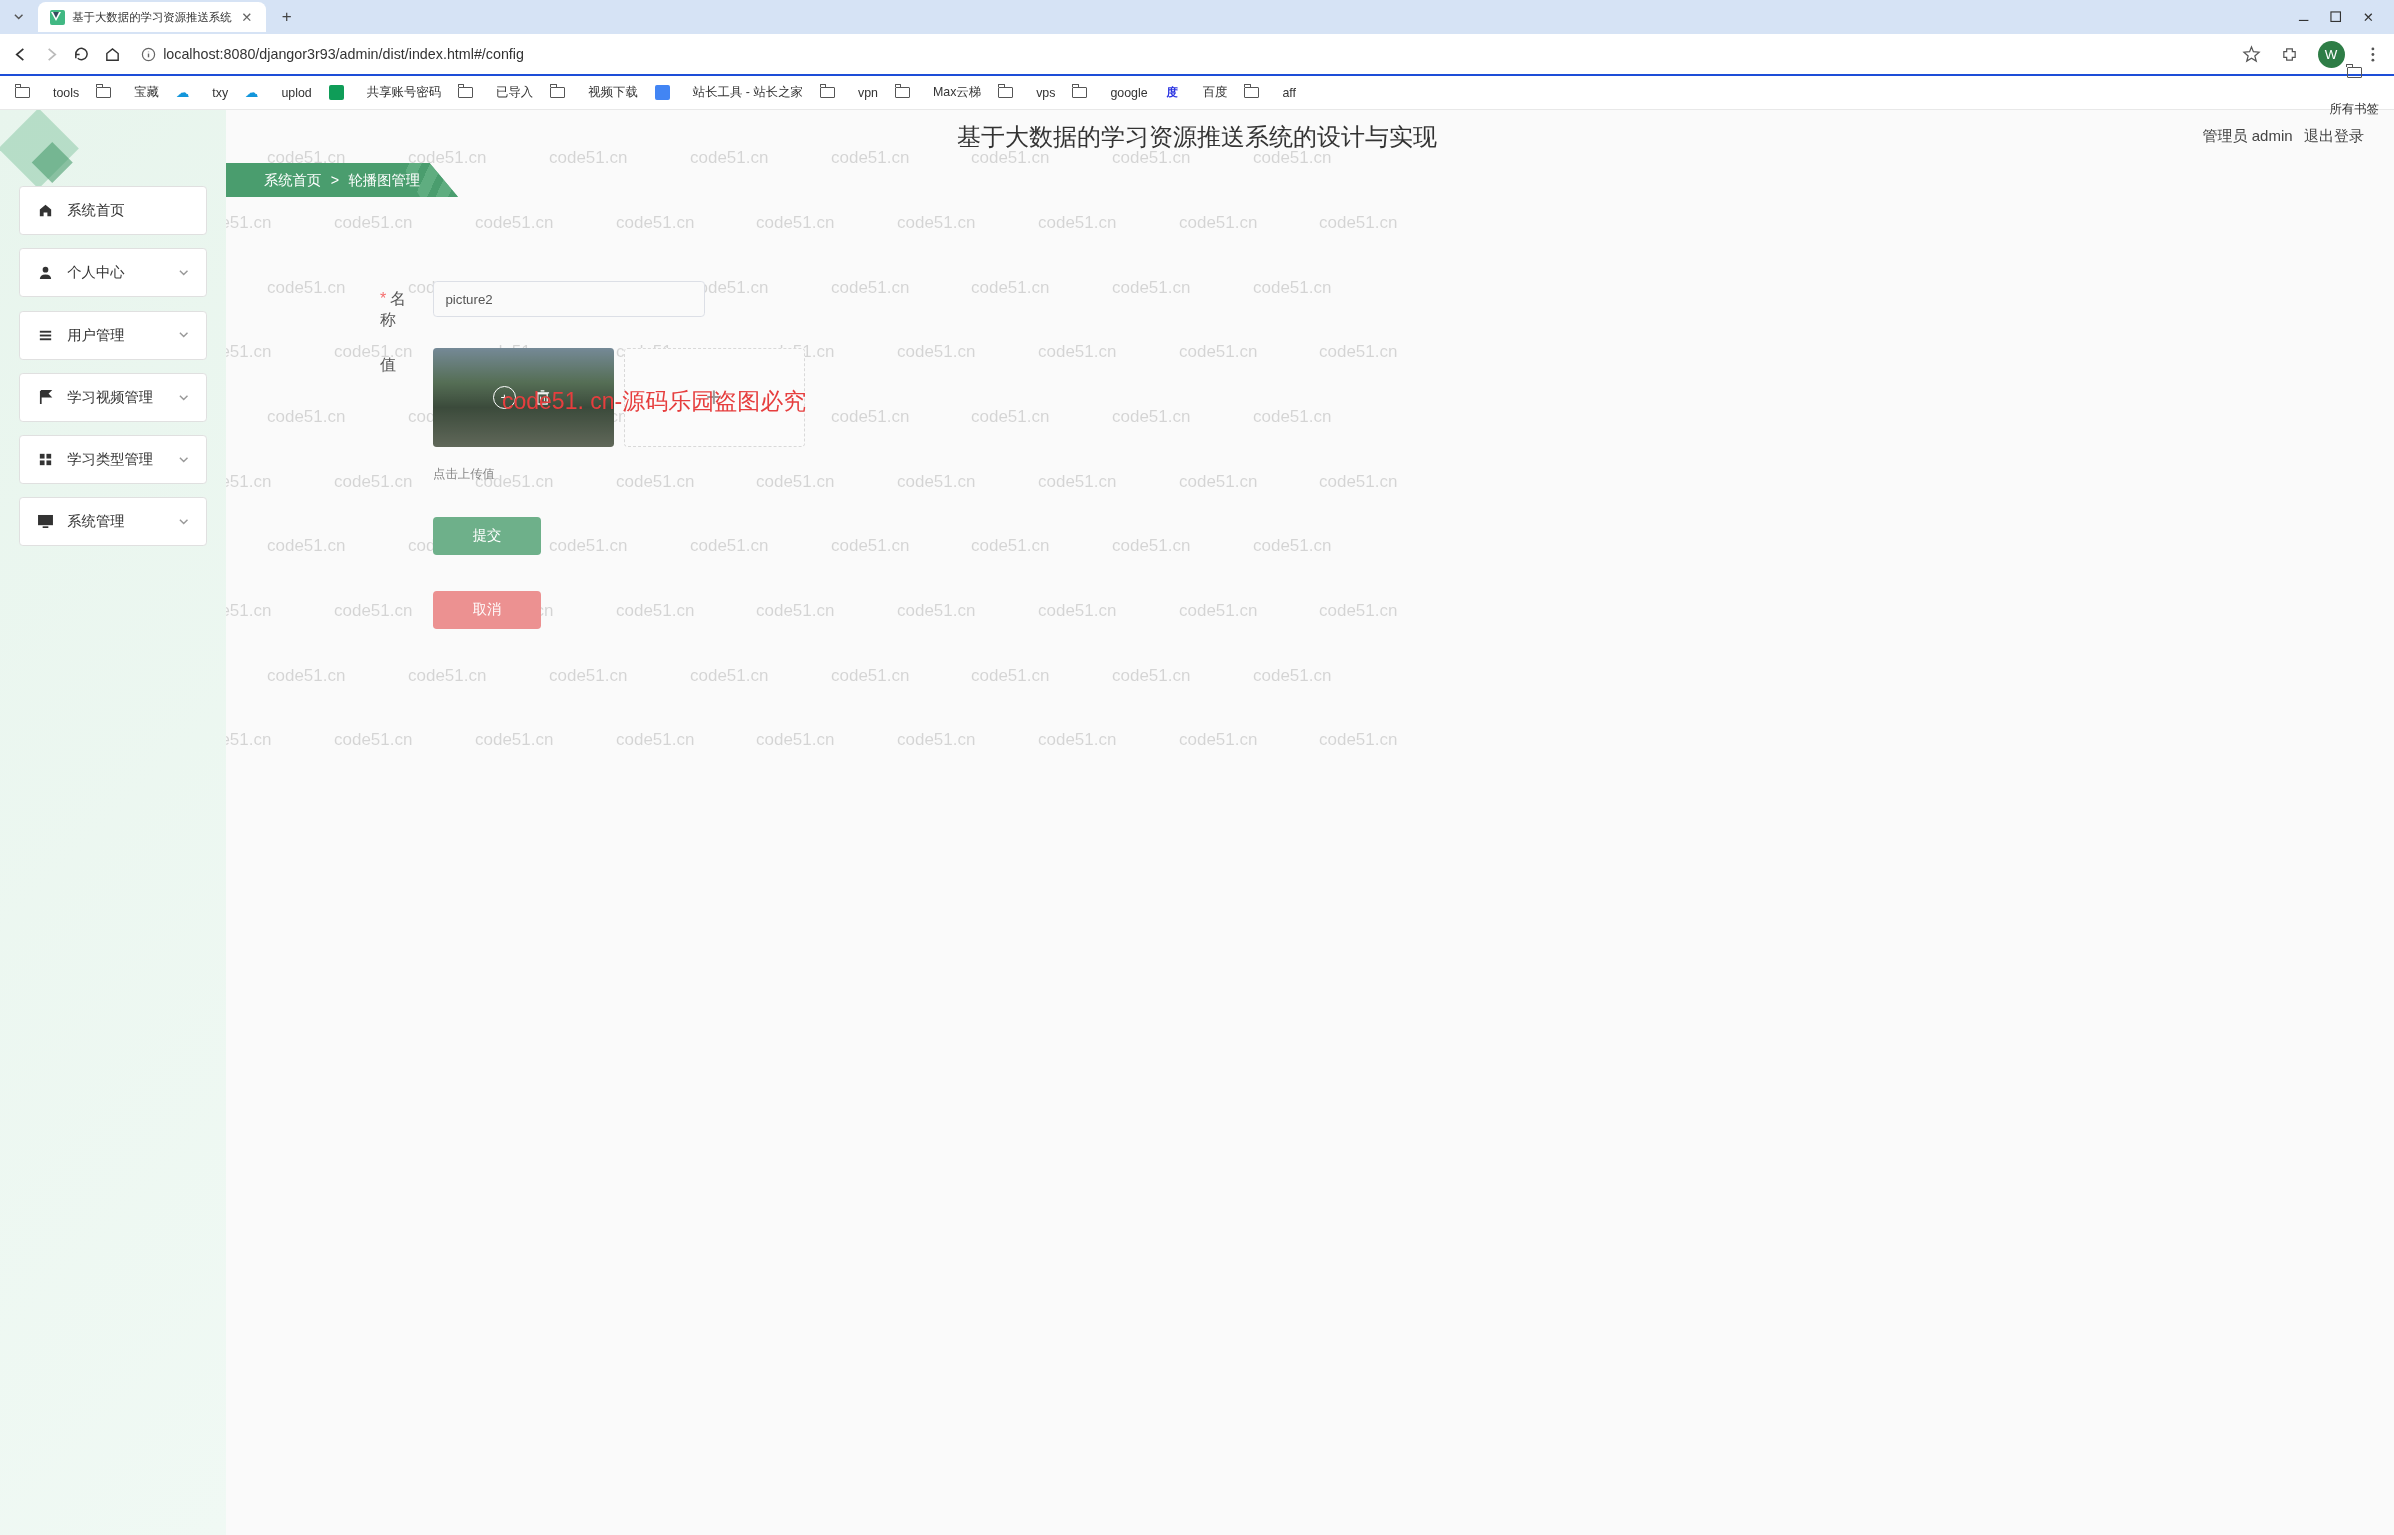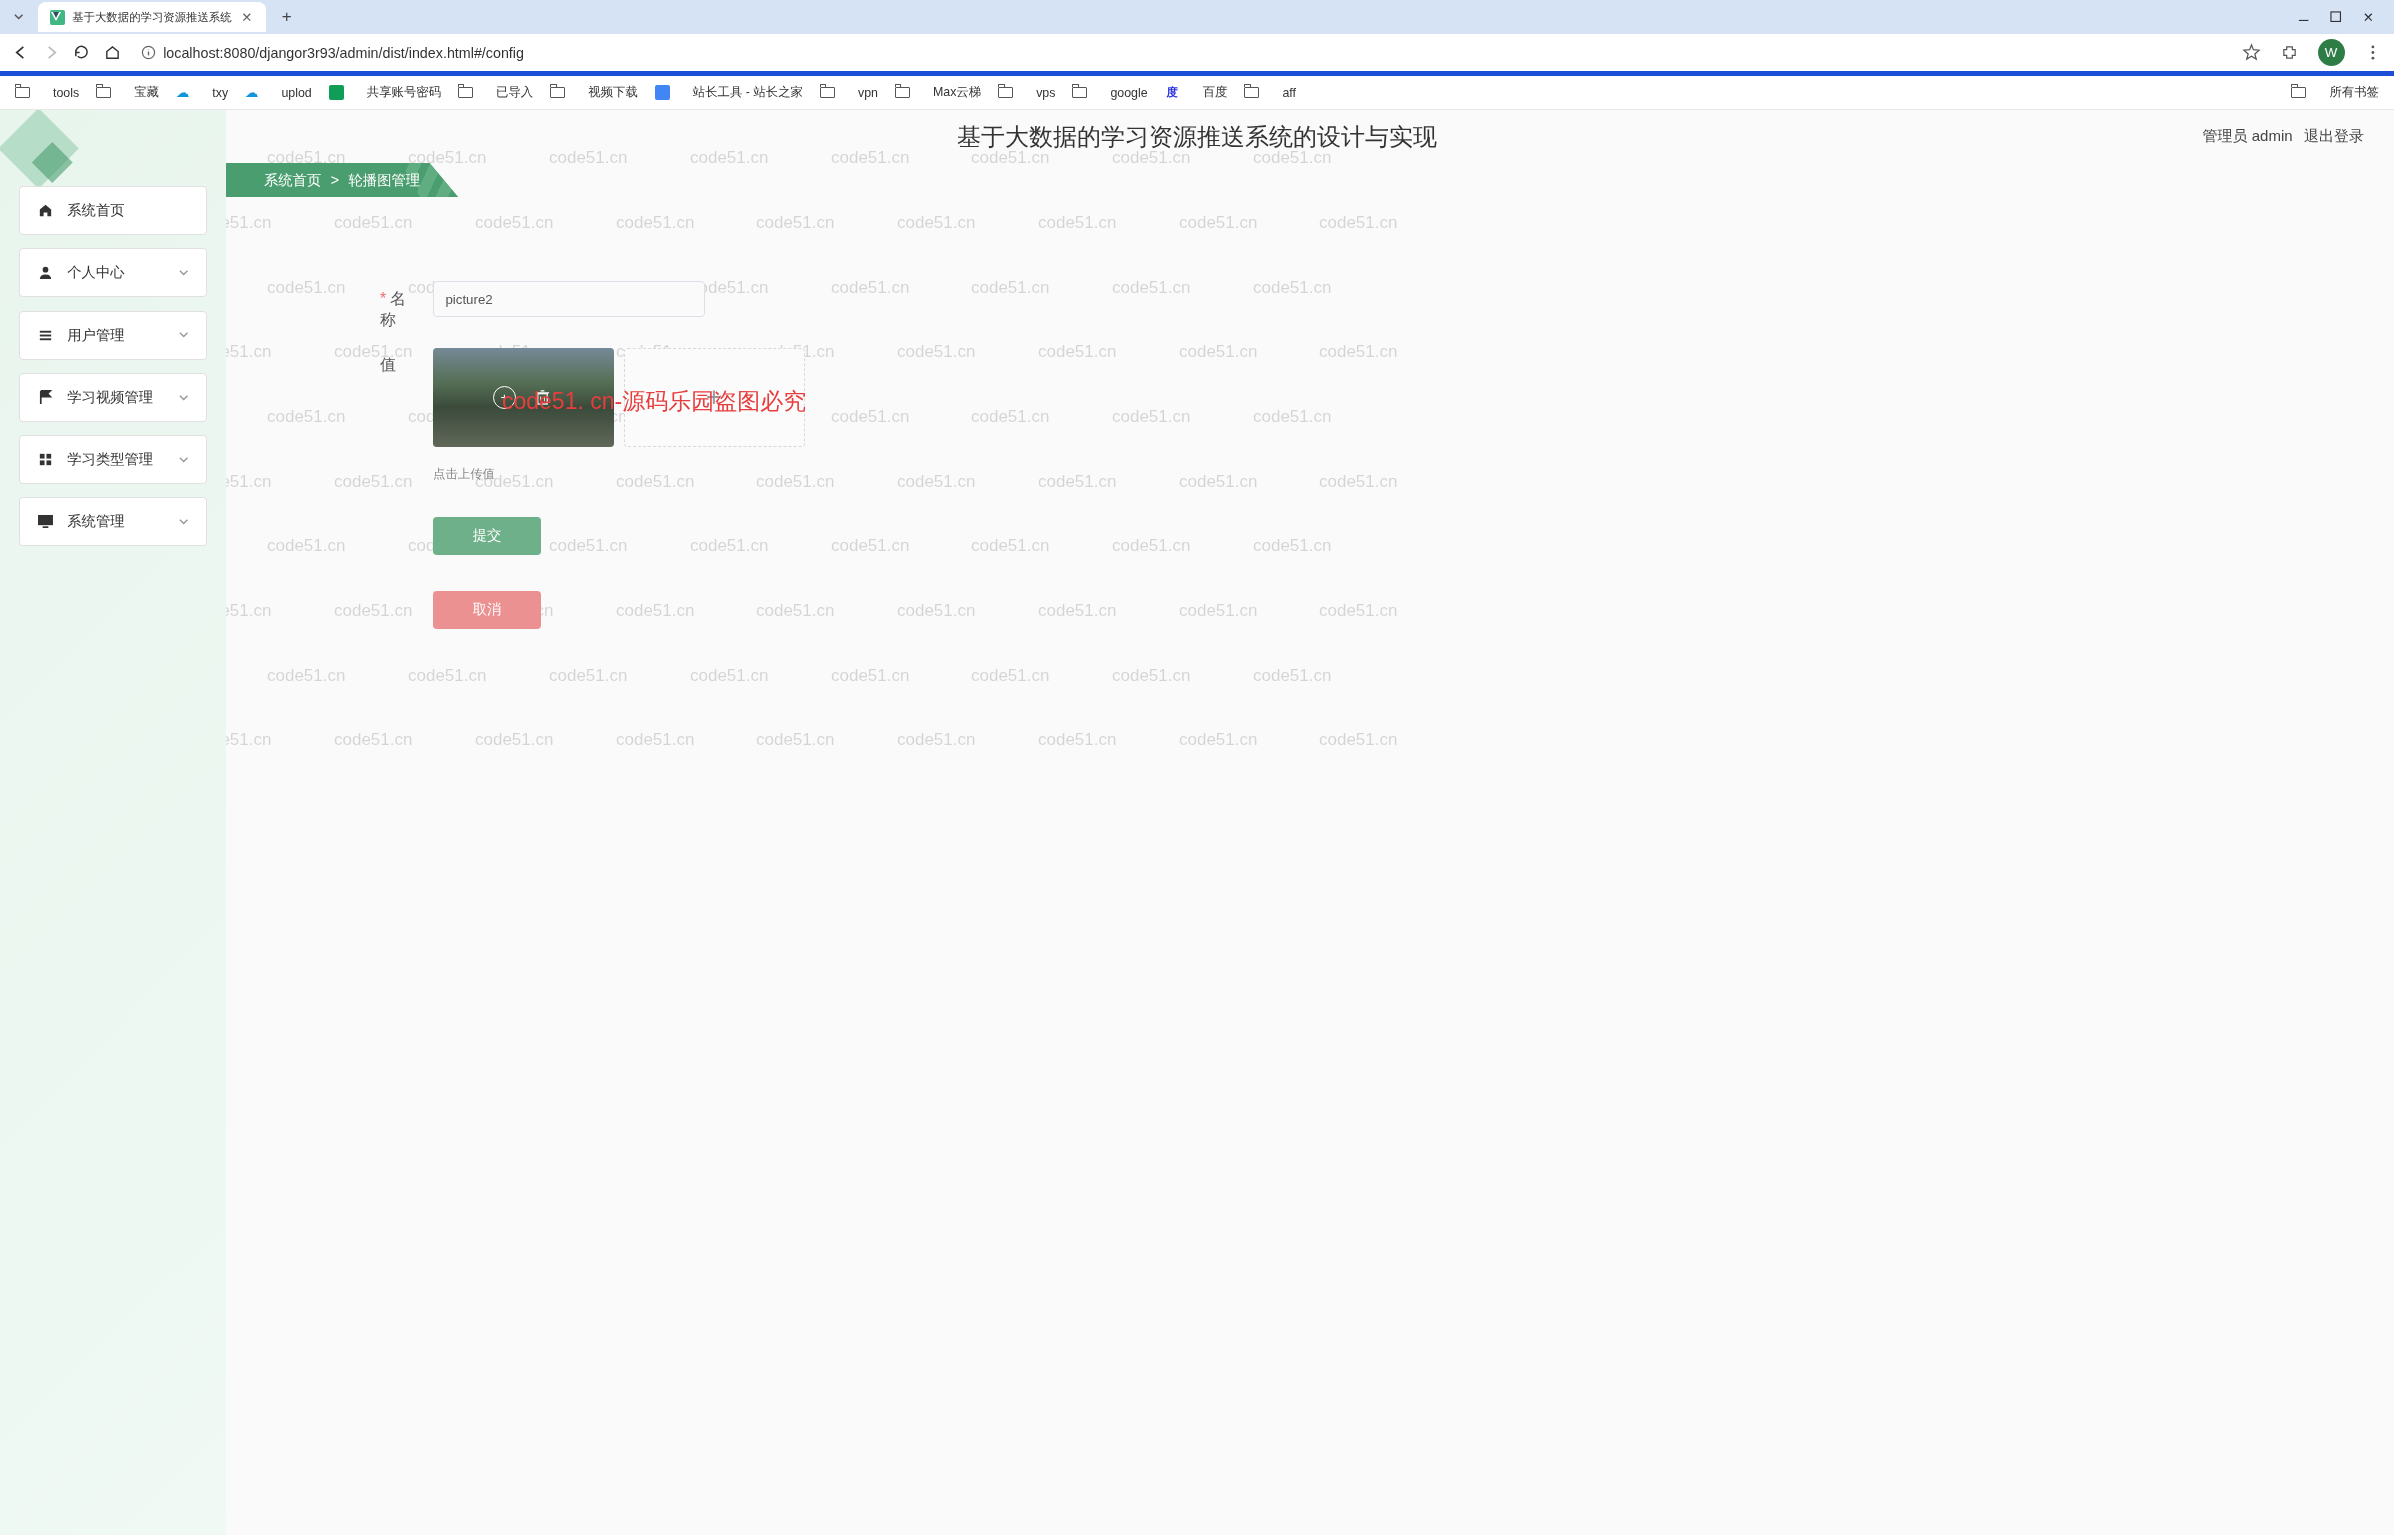--- a/index.html
+++ b/index.html
@@ -142,21 +142,21 @@
       color: #333;
     }
 
     .nav-bar {
       background: #fff;
       height: 42px;
       display: flex;
       align-items: center;
       padding: 0 11.4px;
       gap: 11.4px;
-      border-bottom: 5px solid #1d4ed8;
+      border-bottom: 2px solid #1d4ed8;
     }
     .nav-btn {
       width: 19px;
       height: 19px;
       display: flex;
       align-items: center;
       justify-content: center;
       color: #555;
       cursor: pointer;
     }
@@ -233,20 +233,21 @@
       top: -3.8px;
       left: -1.4px;
       border-radius: 1px 1px 0 0;
     }
     .bookmark-item .cloud-icon {
       color: #1296db;
       font-size: 13.3px;
     }
     .bookmark-right {
       margin-left: auto;
+      flex-direction: column;
     }
 
     
     .app-container {
       position: relative;
       height: calc(100vh - 110px);
       overflow: hidden;
     }
 
     

